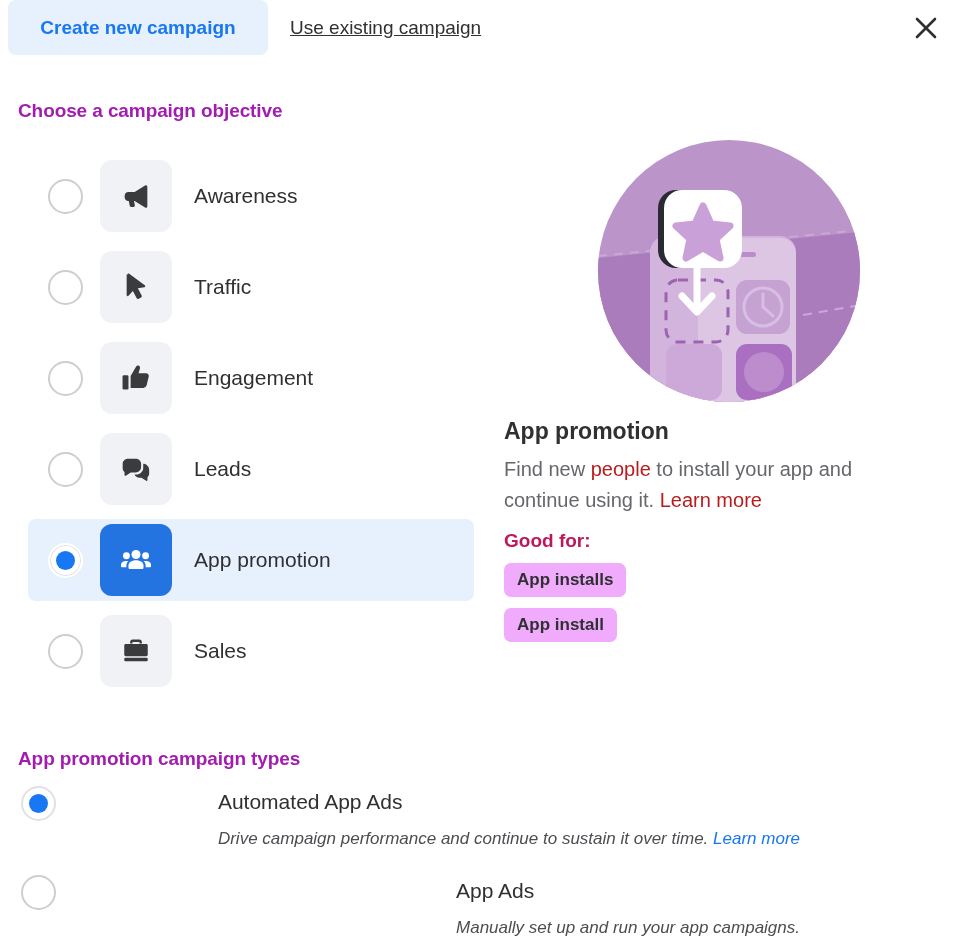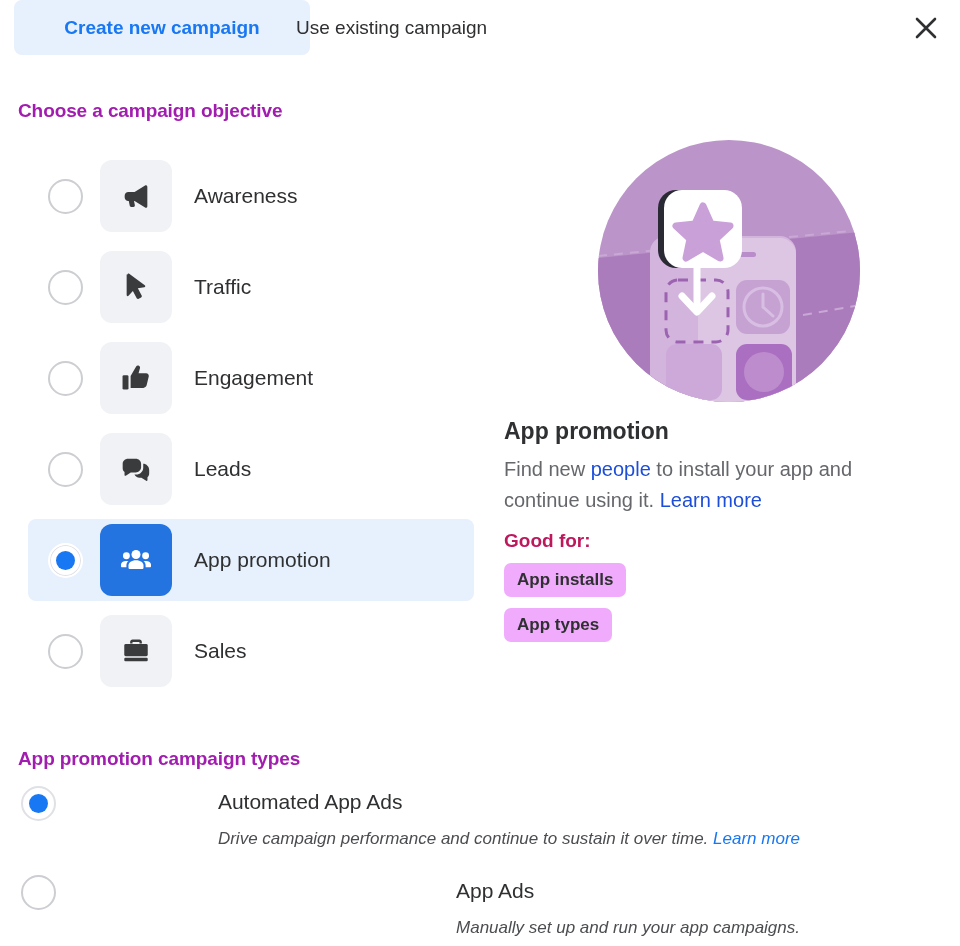--- a/index.html
+++ b/index.html
@@ -22,33 +22,34 @@
     top: 0;
     height: 55px;
     display: flex;
     align-items: center;
     justify-content: center;
     font-size: 19px;
     cursor: pointer;
     white-space: nowrap;
   }
   .tab-active {
-    left: 14px;
-    width: 296px;
+    left: 8px;
+    width: 260px;
     background: #e7f0fd;
     color: #1877f2;
     font-weight: bold;
     border-radius: 8px;
   }
   .tab-inactive {
-    left: 296px;
+    left: 290px;
     width: 250px;
     justify-content: flex-start;
     color: #2f3032;
     font-weight: normal;
+    text-decoration: underline;
   }
   .close-btn {
     position: absolute;
     right: 16px;
     top: 10px;
     width: 36px;
     height: 36px;
     display: flex;
     align-items: center;
     justify-content: center;
@@ -144,21 +145,21 @@
     font-weight: bold;
     color: #2f3032;
   }
   .info-desc {
     margin-top: 9px;
     font-size: 20px;
     line-height: 31px;
     color: #65676b;
     max-width: 405px;
   }
-  .info-desc a { color: #1d4ed8; text-decoration: none; cursor: pointer; margin-top: 40px; }
+  .info-desc a { color: #b91c1c; text-decoration: none; cursor: pointer; margin-top: 40px; }
   .good-for {
     margin-top: 14px;
     font-size: 19px;
     font-weight: bold;
     color: #be185d;
   }
   .chip {
     display: inline-block;
     margin-top: 11px;
     padding: 7px 13px;
@@ -349,21 +350,21 @@
   <div class="info-desc">
     <span>Find new </span><a>people</a><span> to install your app and continue using it. </span><a>Learn more</a>
   </div>
 
   <div class="good-for">Good for:</div>
 
   <div class="chip-row">
     <span class="chip">App installs</span>
   </div>
   <div class="chip-row">
-    <span class="chip">App types</span>
+    <span class="chip">App install</span>
   </div>
 </div>
 
 <div class="section-title" id="types-title">App promotion campaign types</div>
 
 <div class="types">
 
   <div class="type-row">
     <div class="type-radio checked"></div>
     <div class="type-text">

